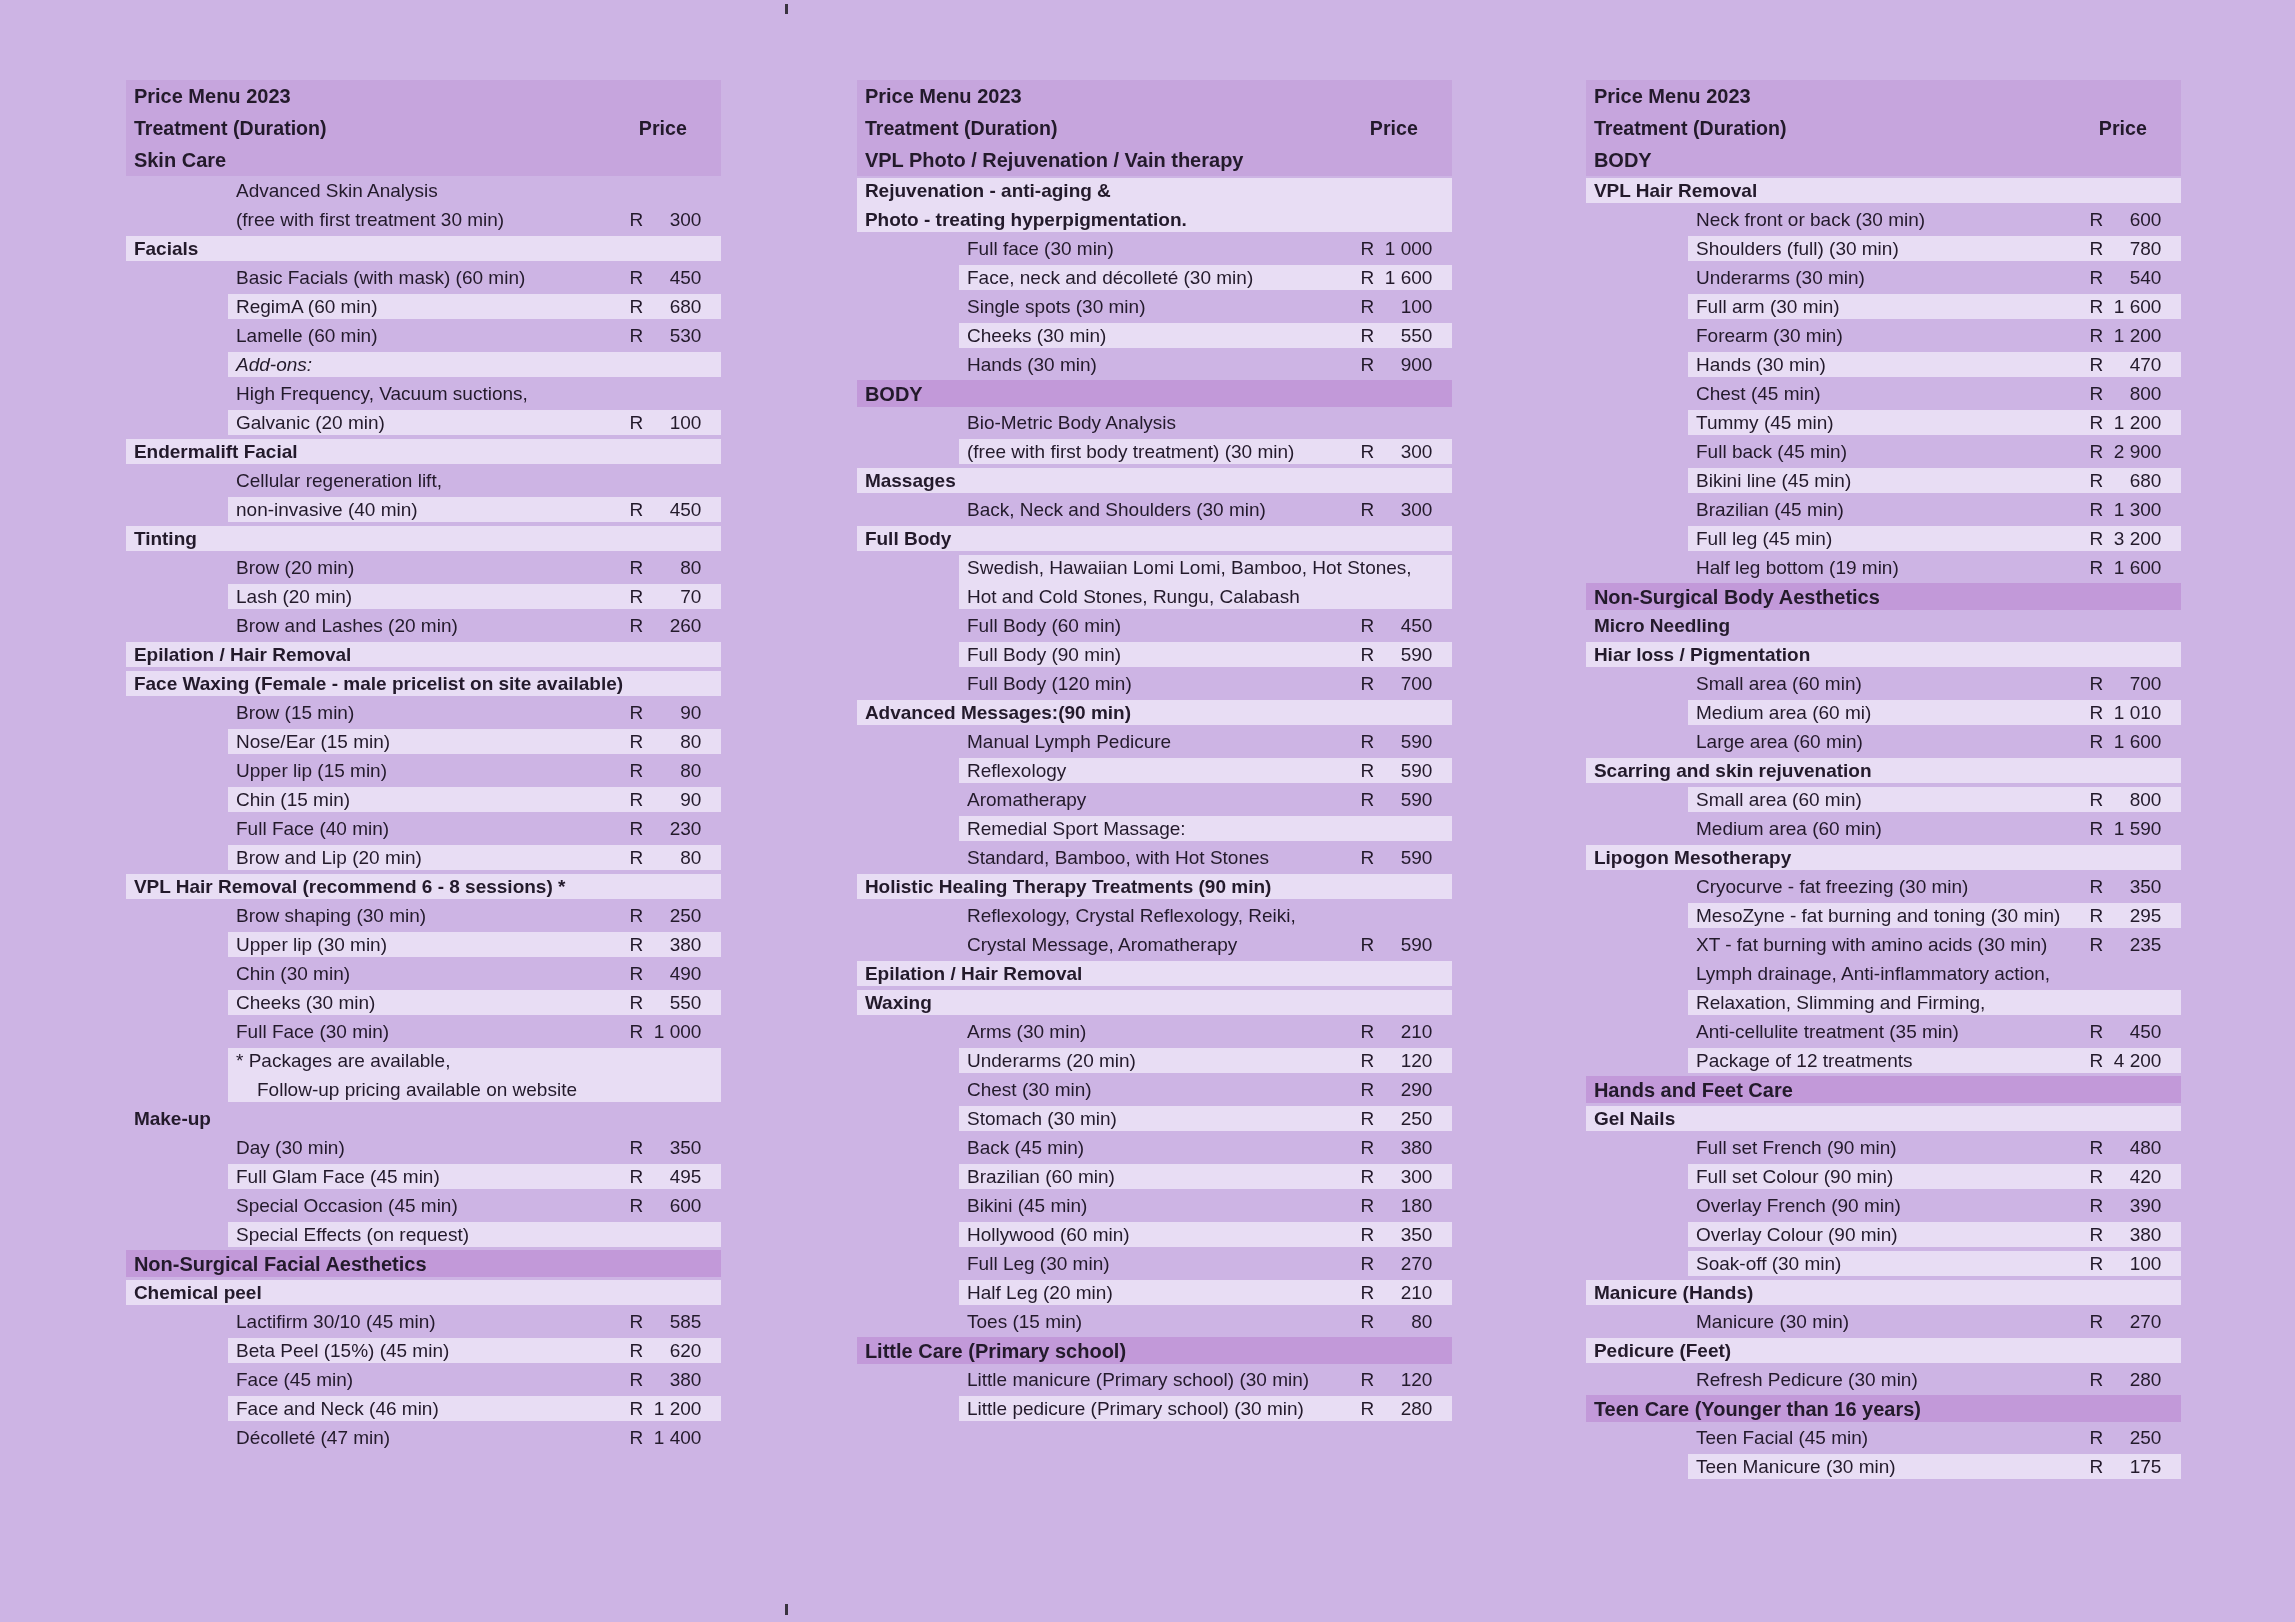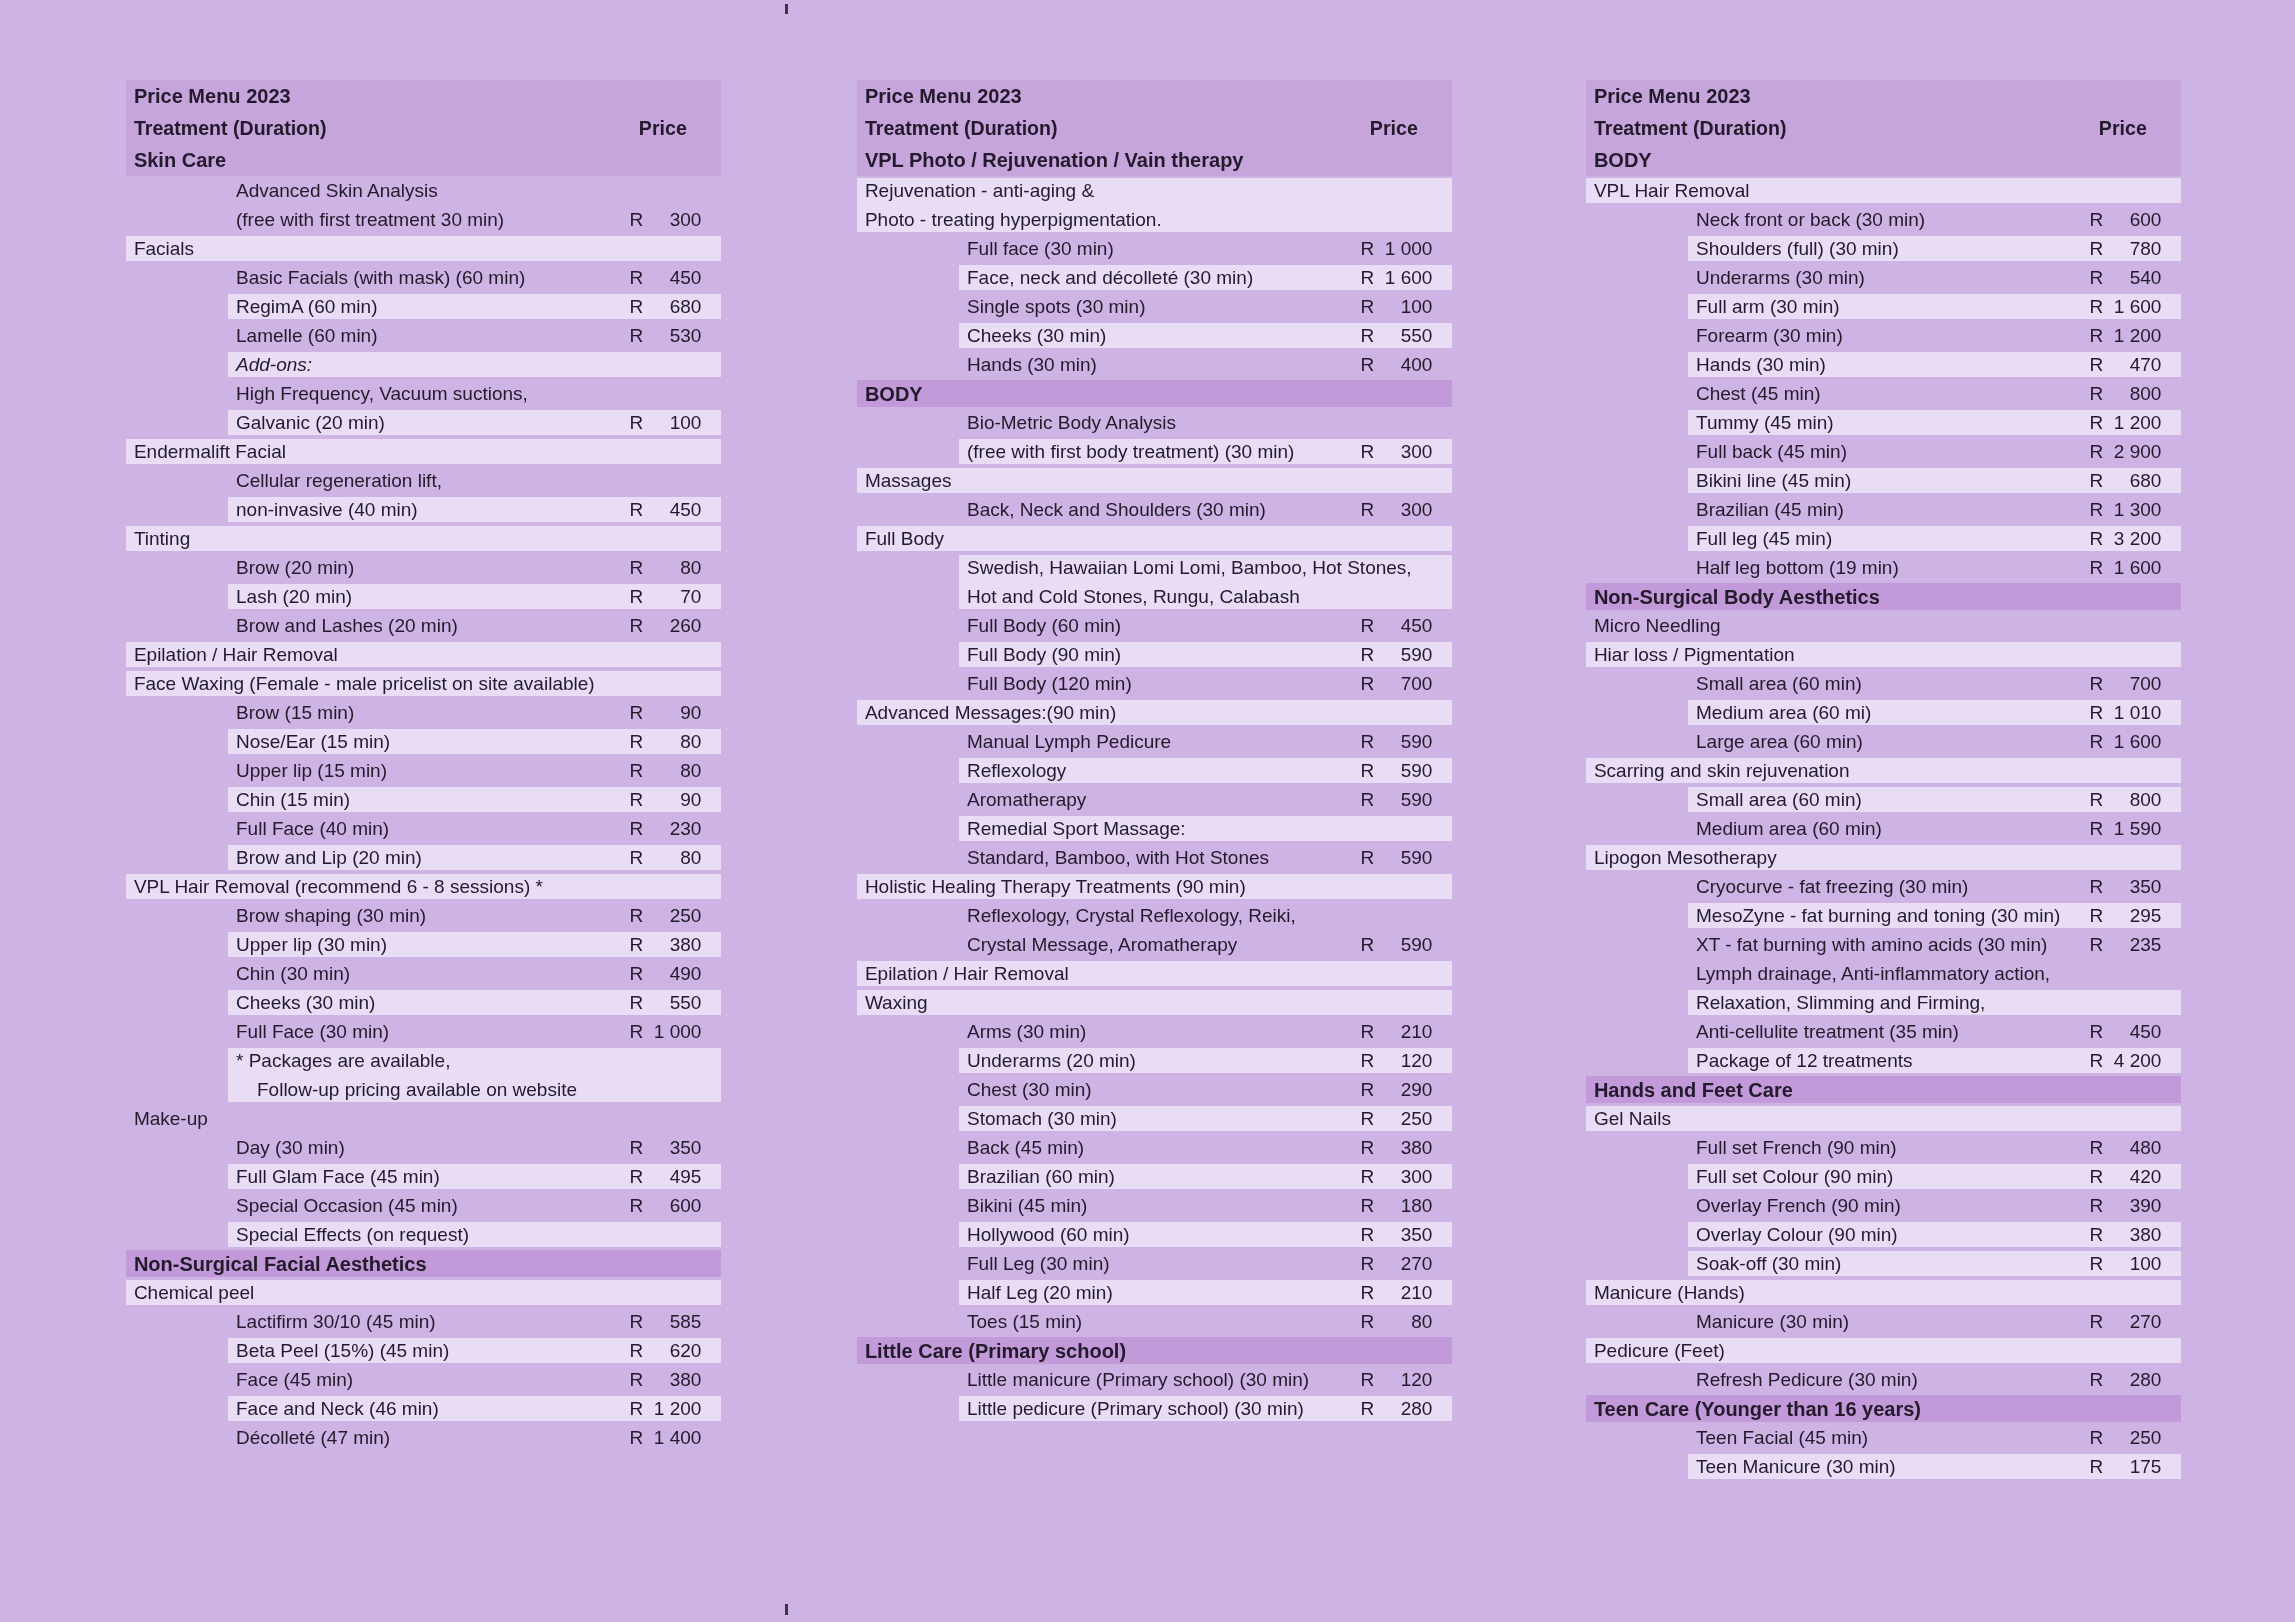--- a/index.html
+++ b/index.html
@@ -39,21 +39,21 @@
   .row.join-down .band{bottom:0;}
   .row.join-up .band{top:0;}
   .row.section{height:29px;}
   .row.section .band{left:0;top:1.3px;bottom:1.3px;background:var(--section);}
   .label{
     position:absolute;left:7.9px;top:50%;transform:translateY(-50%);
     font-size:19px;white-space:nowrap;
   }
   .row.item .label{left:110px;}
   .row.item.extra .label{left:131px;text-align:right;}
-  .row.subhead .label{font-weight:400;}
+  .row.subhead .label{font-weight:700;}
   .row.section .label{font-weight:700;font-size:20px;}
   .row.italic .label{font-style:italic;}
   .price{
     position:absolute;right:19.6px;width:72px;top:50%;transform:translateY(-50%);
     display:flex;justify-content:space-between;
     font-size:19px;white-space:nowrap;
   }
   .crop-mark{position:absolute;left:785px;width:2.6px;height:10.5px;background:#3a3340;}
   .crop-mark.top{top:3.9px;}
   .crop-mark.bottom{top:1604px;}
@@ -399,21 +399,21 @@
           <span class="label">Cheeks (30 min)</span>
           <div class="price">
             <span>R</span>
             <span>550</span>
           </div>
         </div>
         <div class="row item">
           <span class="label">Hands (30 min)</span>
           <div class="price">
             <span>R</span>
-            <span>400</span>
+            <span>900</span>
           </div>
         </div>
         <div class="row section">
           <div class="band"></div>
           <span class="label">BODY</span>
         </div>
         <div class="row item">
           <span class="label">Bio-Metric Body Analysis</span>
         </div>
         <div class="row item">

